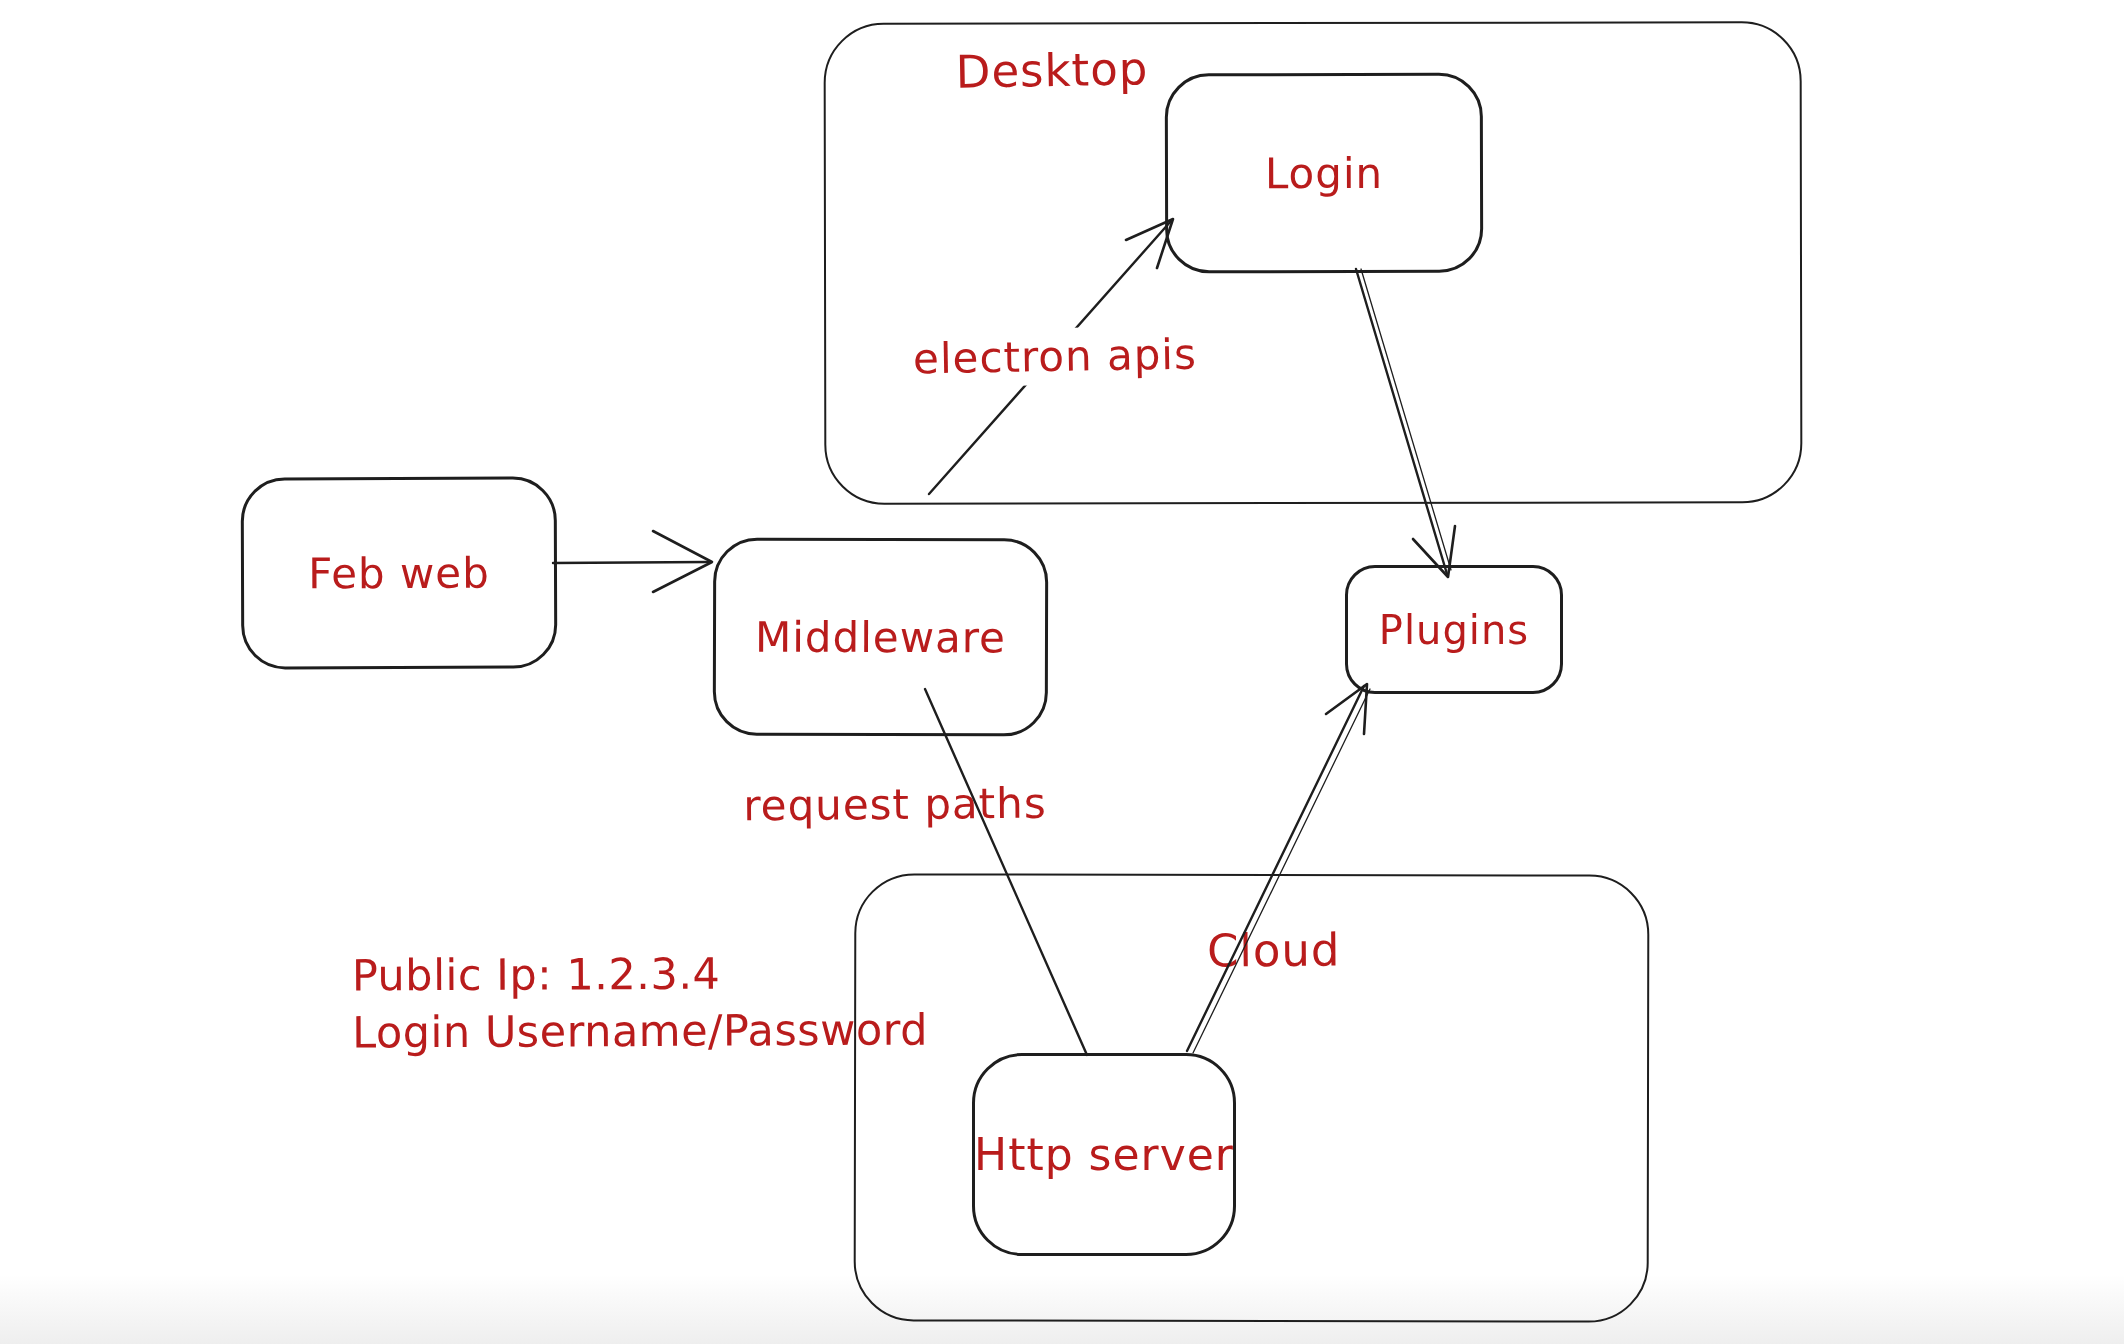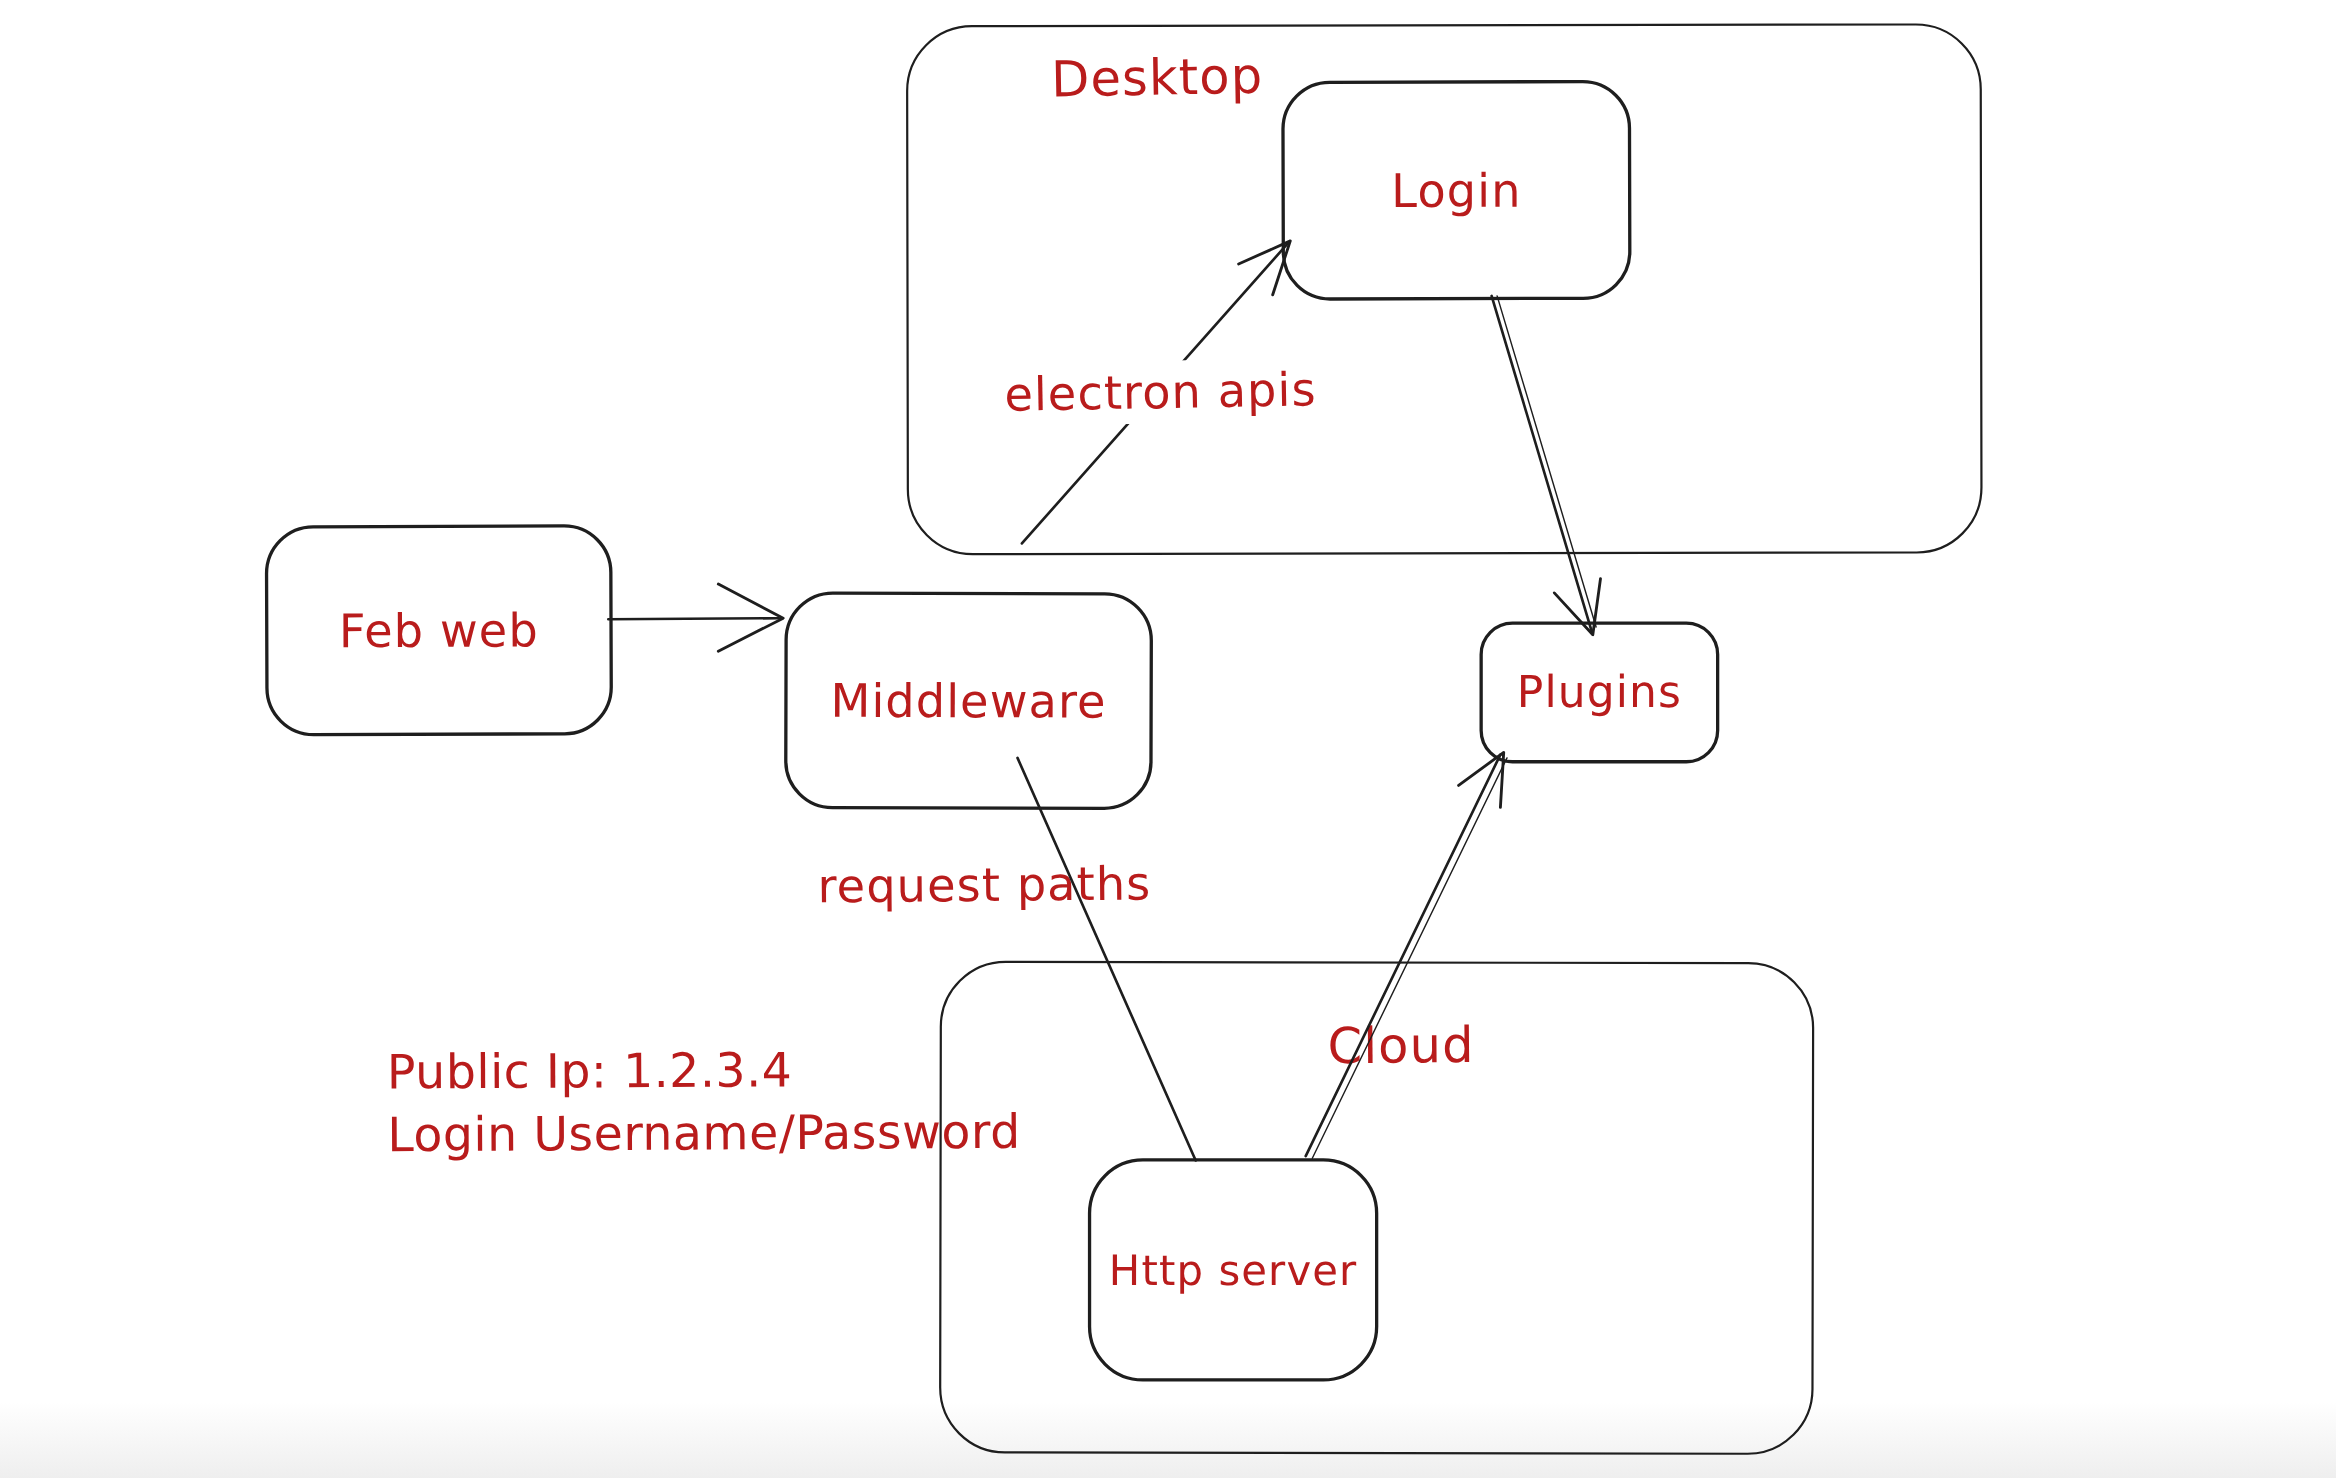--- a/index.html
+++ b/index.html
@@ -46,21 +46,21 @@
     justify-content: center;
     font-size: 42px;
     letter-spacing: 1px;
     white-space: nowrap;
     z-index: 2;
   }
   .node-jan-web     { left: 241px;  top: 477px;  width: 310px; height: 186px; transform: rotate(-0.2deg); }
   .node-middleware  { left: 713px;  top: 522px;  width: 329px; height: 192px; transform: rotate(0.15deg); margin-top: 16px; }
   .node-bridge      { left: 1165px; top: 73px;   width: 312px; height: 194px; transform: rotate(-0.15deg); }
   .node-plugins     { left: 1345px; top: 565px;  width: 212px; height: 123px; border-radius: 30px; font-size: 40px; justify-content: center; }
-  .node-http-server { left: 972px;  top: 1053px; width: 258px; height: 197px; border-radius: 50px; font-size: 38px; margin-left: 17px; }
+  .node-http-server { left: 972px;  top: 1053px; width: 258px; height: 197px; border-radius: 50px; font-size: 44px; }
 
   
   .edge-label {
     position: absolute;
     font-size: 42px;
     letter-spacing: 1px;
     white-space: nowrap;
     text-align: center;
   }
   

